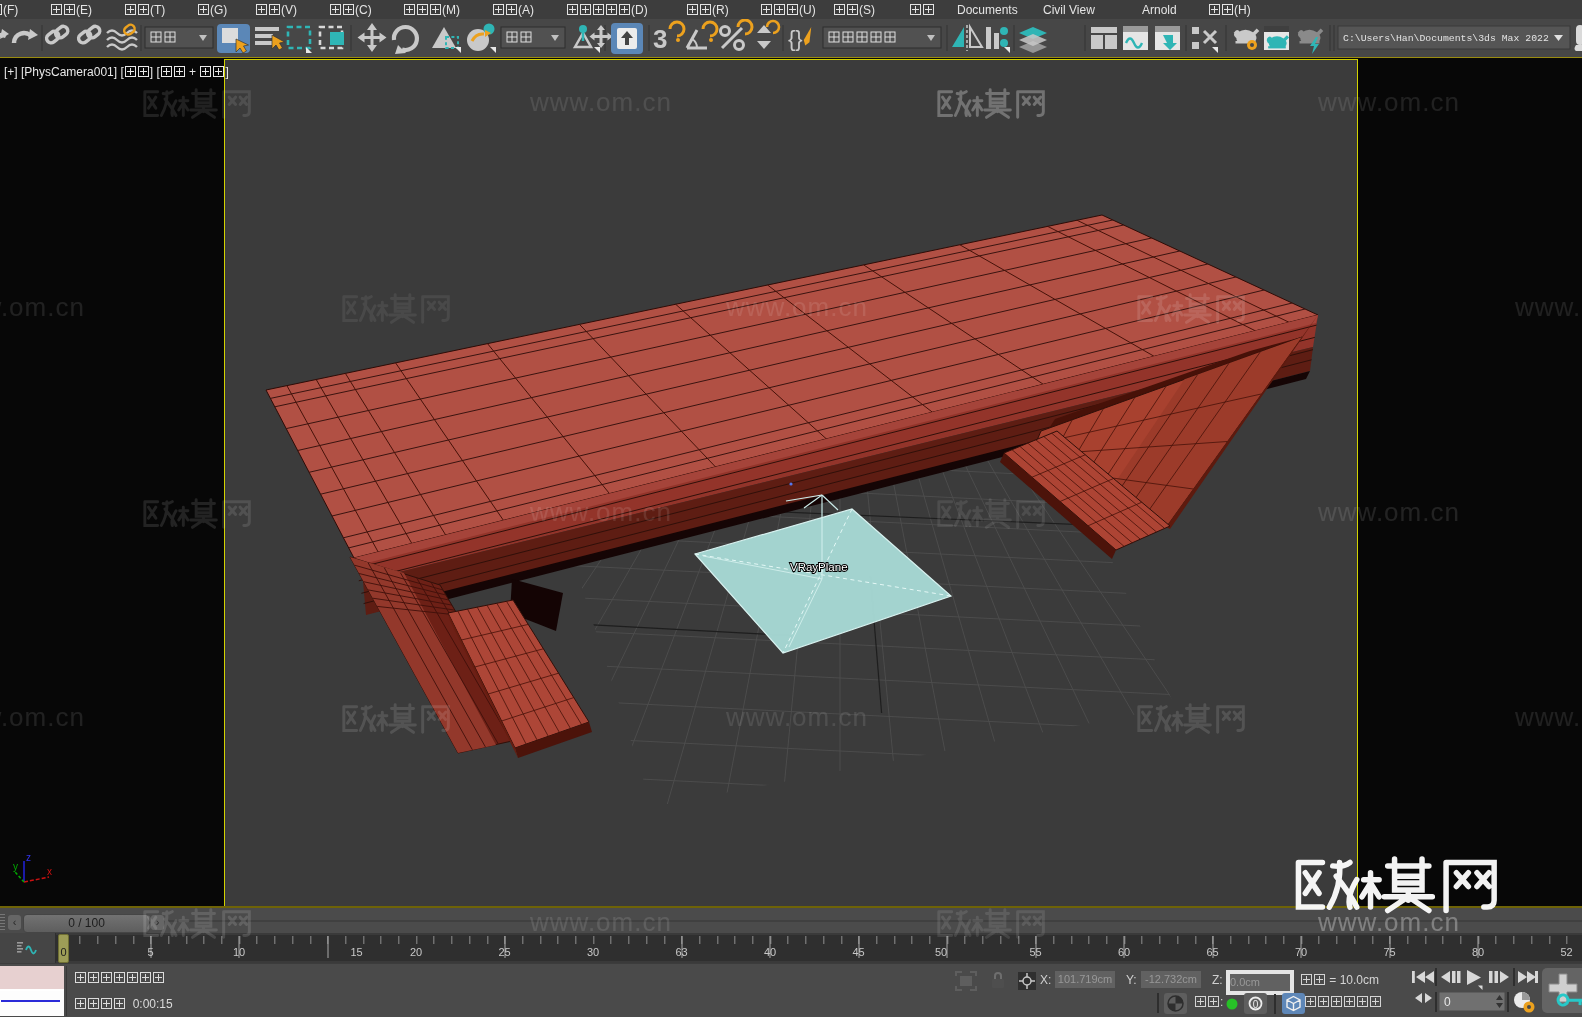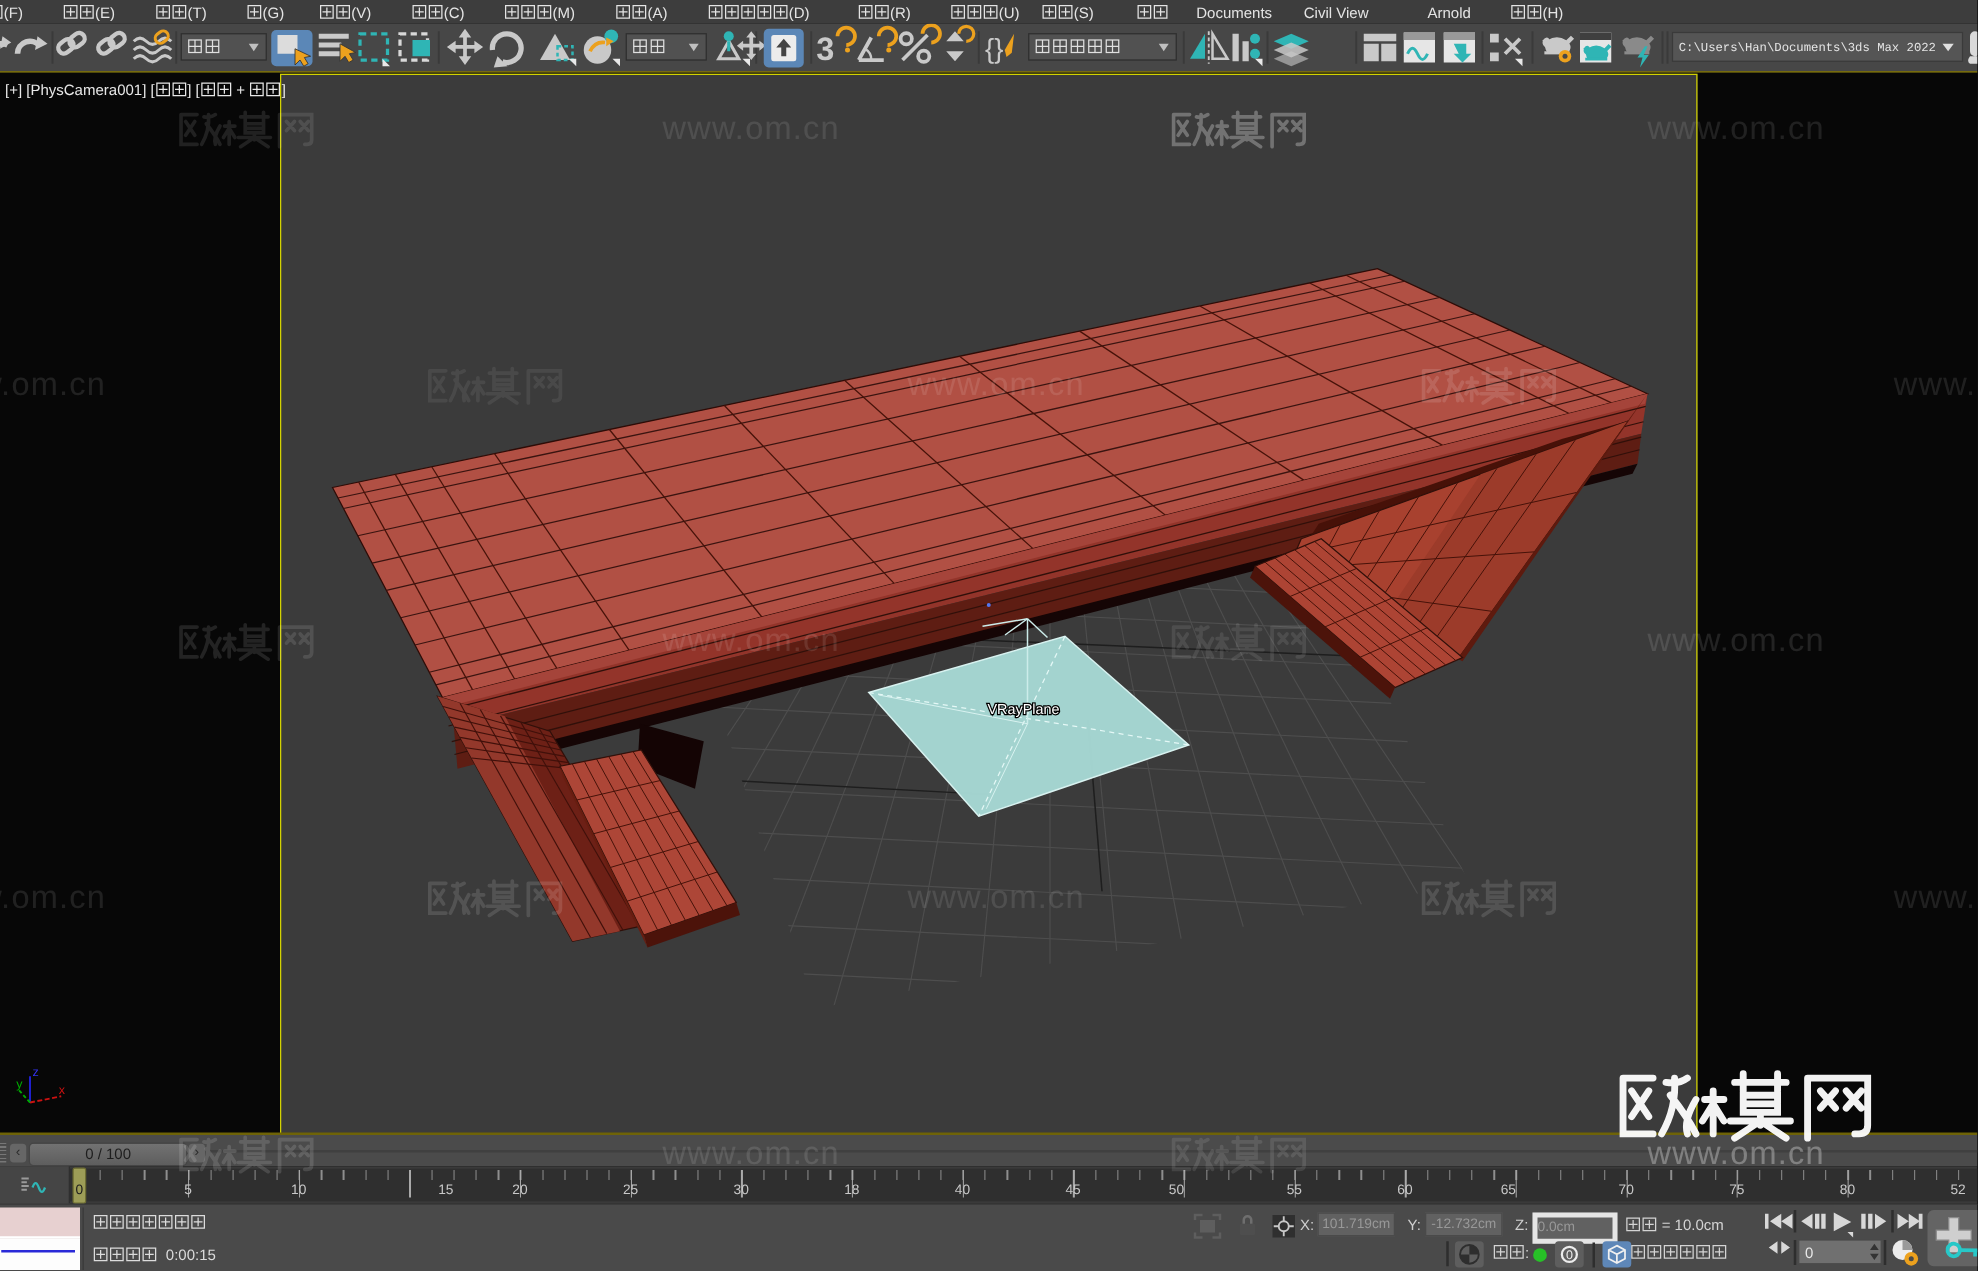--- a/index.html
+++ b/index.html
@@ -406,27 +406,27 @@
     </svg>
 <div class="abs" style="left:56px;top:2px;width:1526px;height:26px;background:#2f2f2f;"></div>
 <div class="abs" style="left:56px;top:3px;width:1526px;height:8px;background:repeating-linear-gradient(90deg,transparent 0 16.7px,#8e8e8e 16.7px 17.7px);background-position:-10.7px 0;"></div>
 <div class="abs" style="left:56px;top:3px;width:1526px;height:22px;background:repeating-linear-gradient(90deg,transparent 0 87.5px,#aaa 87.5px 88.5px);background-position:-81.5px 0;"></div>
 <span class="abs" style="left:138.5px;top:13px;width:24px;text-align:center;font-size:11px;color:#c8c8c8;">5</span>
     <span class="abs" style="left:227.0px;top:13px;width:24px;text-align:center;font-size:11px;color:#c8c8c8;">10</span>
     <span class="abs" style="left:315.5px;top:13px;width:24px;text-align:left;font-size:11px;color:#c8c8c8;margin-left:35px;">15</span>
     <span class="abs" style="left:404.0px;top:13px;width:24px;text-align:center;font-size:11px;color:#c8c8c8;">20</span>
     <span class="abs" style="left:492.5px;top:13px;width:24px;text-align:center;font-size:11px;color:#c8c8c8;">25</span>
     <span class="abs" style="left:581.0px;top:13px;width:24px;text-align:center;font-size:11px;color:#c8c8c8;">30</span>
-    <span class="abs" style="left:669.5px;top:13px;width:24px;text-align:center;font-size:11px;color:#c8c8c8;">18</span>
+    <span class="abs" style="left:669.5px;top:13px;width:24px;text-align:center;font-size:11px;color:#c8c8c8;">63</span>
     <span class="abs" style="left:758.0px;top:13px;width:24px;text-align:center;font-size:11px;color:#c8c8c8;">40</span>
     <span class="abs" style="left:846.5px;top:13px;width:24px;text-align:center;font-size:11px;color:#c8c8c8;">45</span>
     <span class="abs" style="left:935.0px;top:13px;width:24px;text-align:left;font-size:11px;color:#c8c8c8;">50</span>
     <span class="abs" style="left:1023.5px;top:13px;width:24px;text-align:center;font-size:11px;color:#c8c8c8;">55</span>
     <span class="abs" style="left:1112.0px;top:13px;width:24px;text-align:center;font-size:11px;color:#c8c8c8;">60</span>
-    <span class="abs" style="left:1200.5px;top:13px;width:24px;font-size:11px;color:#c8c8c8;">65</span>
+    <span class="abs" style="left:1200.5px;top:13px;width:24px;text-align:center;font-size:11px;color:#c8c8c8;">65</span>
     <span class="abs" style="left:1289.0px;top:13px;width:24px;text-align:center;font-size:11px;color:#c8c8c8;">70</span>
     <span class="abs" style="left:1377.5px;top:13px;width:24px;text-align:center;font-size:11px;color:#c8c8c8;">75</span>
     <span class="abs" style="left:1466.0px;top:13px;width:24px;text-align:center;font-size:11px;color:#c8c8c8;">80</span>
     <span class="abs" style="left:1554.5px;top:13px;width:24px;text-align:center;font-size:11px;color:#c8c8c8;">52</span>
 <div class="abs" style="left:58px;top:1px;width:9px;height:27px;background:#9d9d57;border:1px solid #6f6f33;border-radius:2px;"></div>
 <span class="abs" style="left:59px;top:13px;width:9px;text-align:center;font-size:11px;color:#1c1c1c;">0</span>
   </div>
 <div id="status" class="abs">
     <div class="abs" style="left:0;top:2px;width:64px;height:23px;background:#e7d0d0;border-bottom:2px solid #fff;"></div>
 <div class="abs" style="left:0;top:27px;width:64px;height:25px;background:#fdfdfd;"></div>

